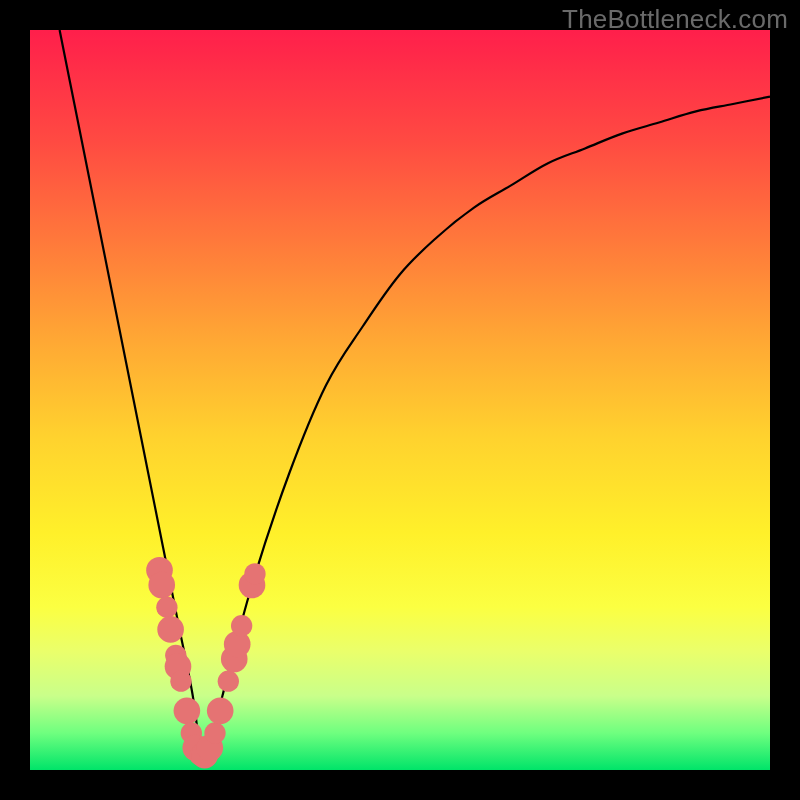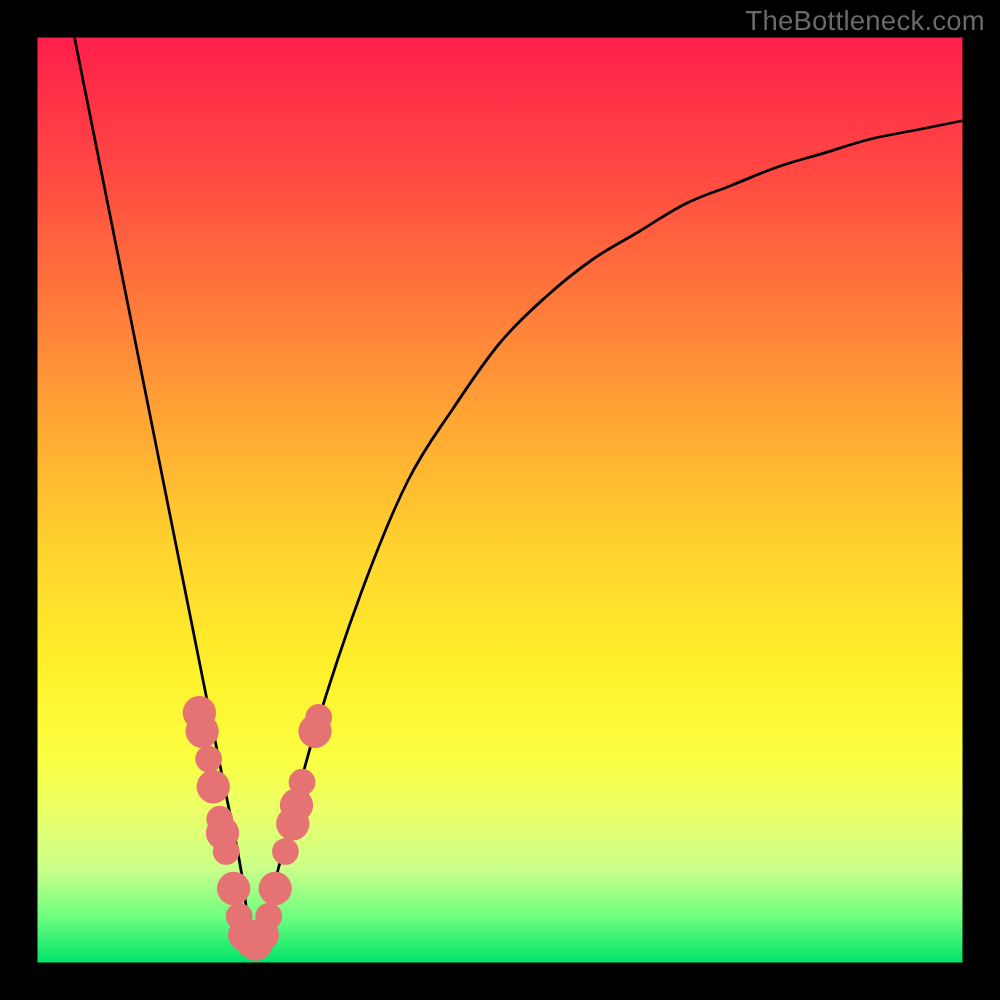--- a/index.html
+++ b/index.html
@@ -38,21 +38,21 @@
       #c9ff8a 90%,
       #6fff7f 95%,
       #00e469 100%
     );
   }
   .watermark {
     position: absolute;
     top: 4px;
     right: 12px;
     color: #6a6a6a;
-    font-size: 22px;
+    font-size: 26px;
     font-weight: 500;
     letter-spacing: 0.2px;
     user-select: none;
   }
   svg.curve {
     position: absolute;
     top: 0;
     left: 0;
     width: 740px;
     height: 740px;

